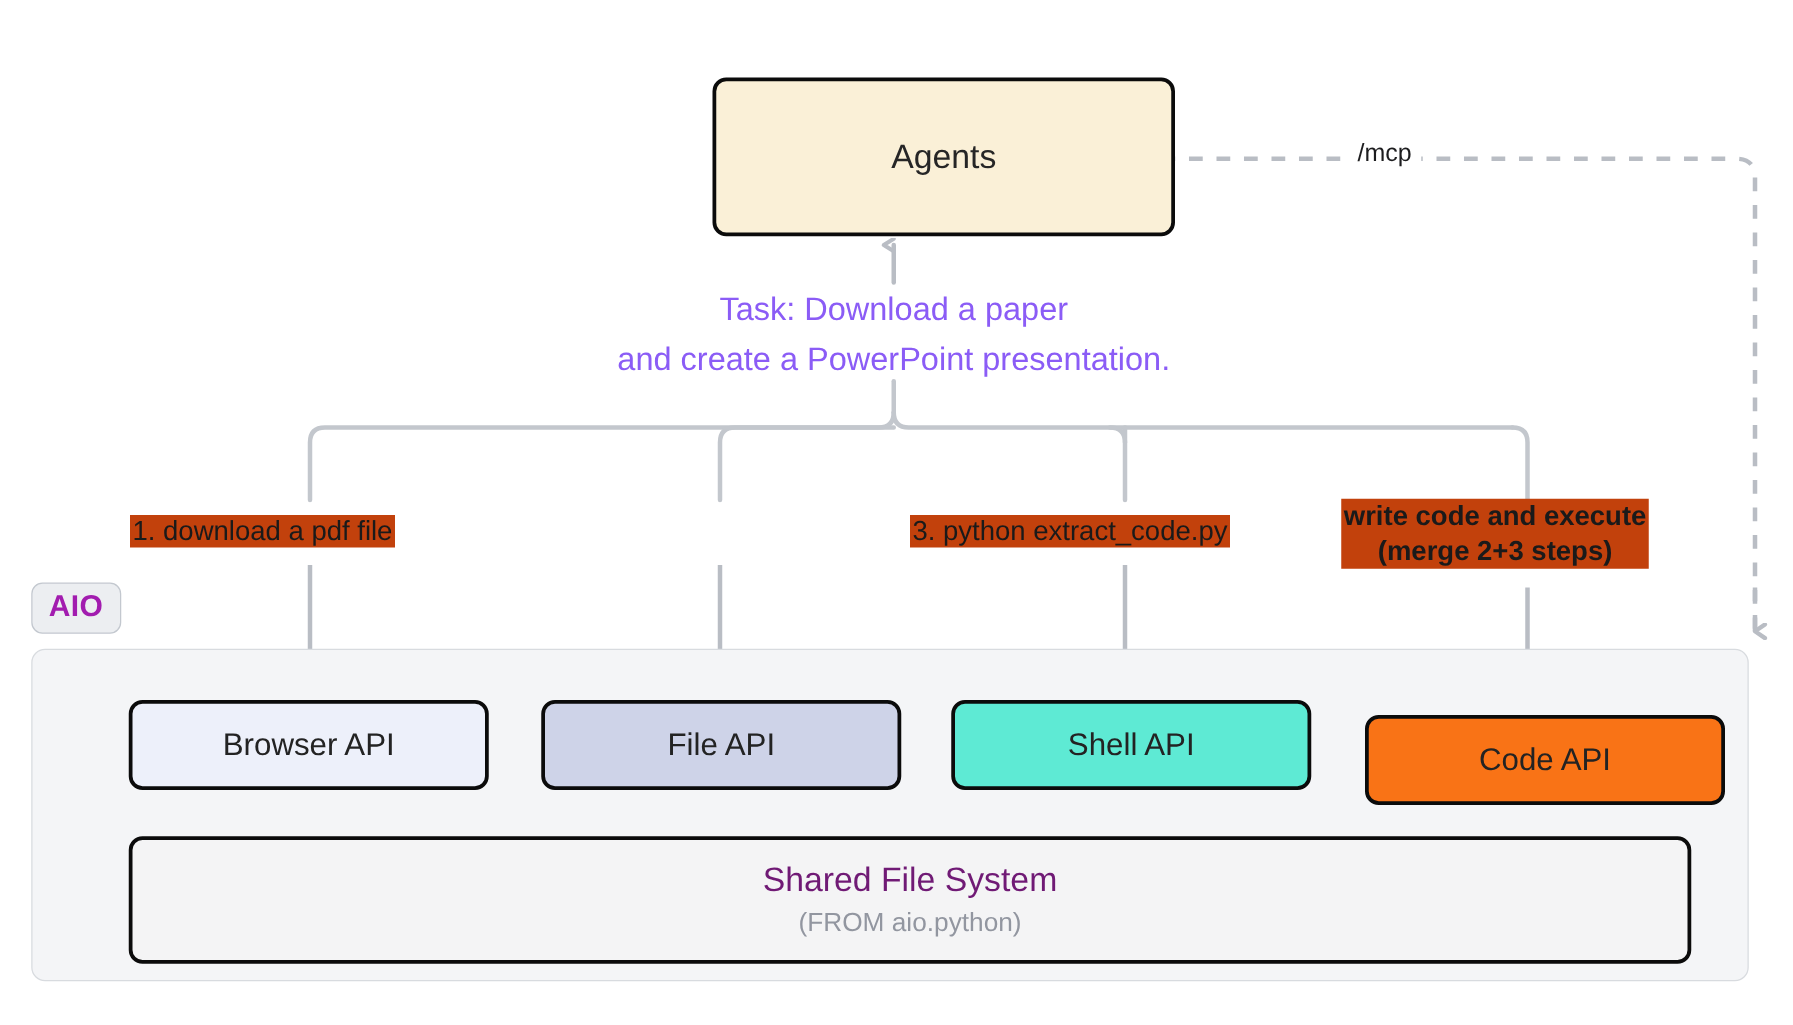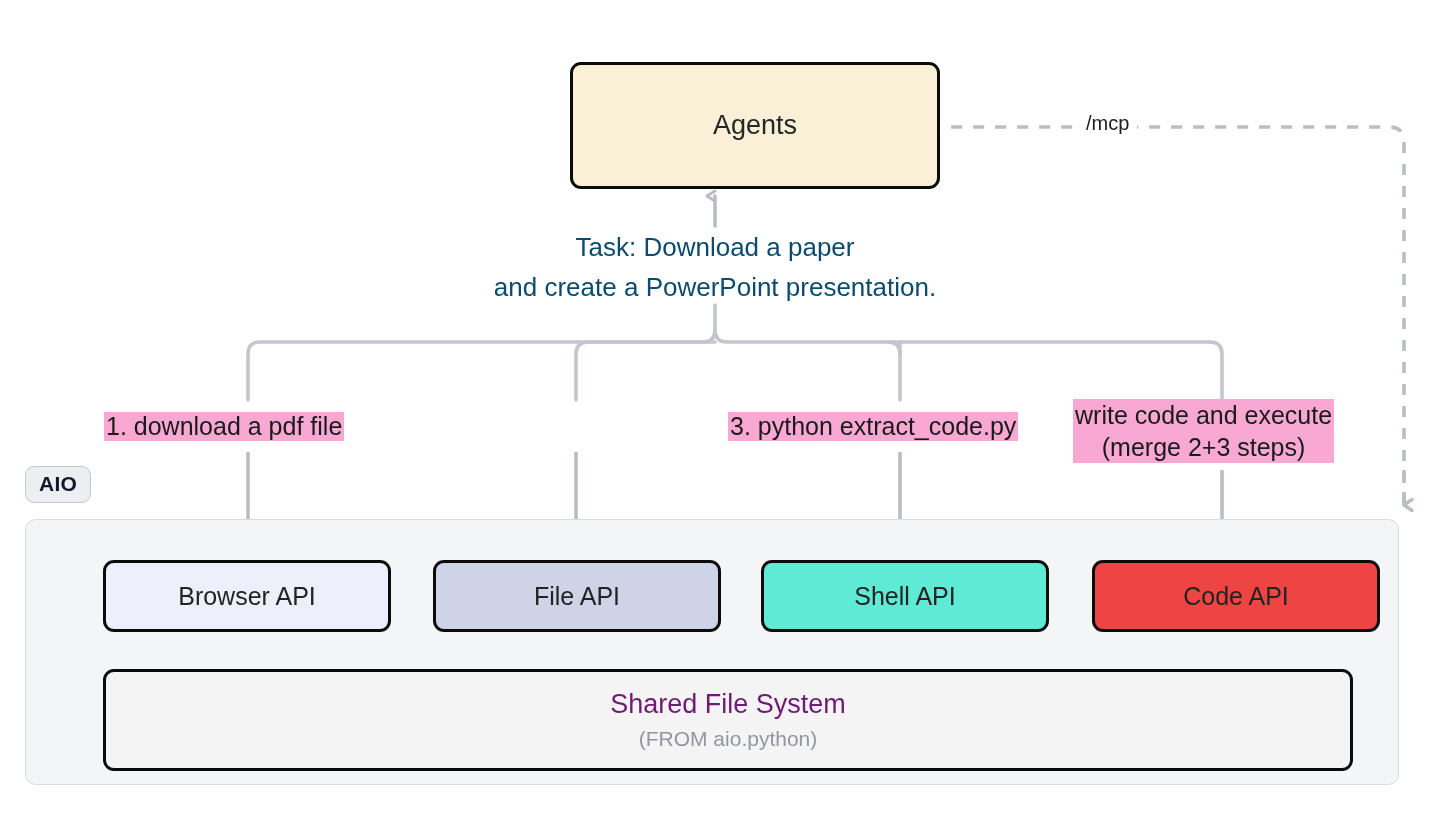--- a/index.html
+++ b/index.html
@@ -50,67 +50,68 @@
 
   
   .task-caption {
     position: absolute;
     left: 430px;
     top: 228px;
     width: 570px;
     text-align: center;
     font-size: 26px;
     line-height: 1.52;
-    color: #0c4a6e;
+    color: #8b5cf6;
     white-space: pre-line;
   }
 
   
   .mcp-label {
     position: absolute;
     left: 1078px;
     top: 112px;
     font-size: 20px;
     color: #1d1d1f;
     background: #ffffff;
     padding: 0 8px;
   }
 
   
   .step-label {
     position: absolute;
-    font-size: 25px;
+    font-size: 22px;
     color: #1a1a1a;
     white-space: nowrap;
-    background: #f9a8d4;
+    background: #c2410c;
     padding: 0 2px;
   }
   .step-1 { left: 104px;  top: 412px; }
   .step-2 { left: 440px;  top: 412px; }
   .step-3 { left: 728px;  top: 412px; }
   .step-4 {
     left: 1073px;
     top: 399px;
     text-align: center;
     line-height: 1.28;
     white-space: pre-line;
+    font-weight: bold;
   }
 
   
   .aio-badge {
     position: absolute;
     left: 25px;
     top: 466px;
     padding: 5px 13px 6px 13px;
     background: #eceef1;
     border: 1.6px solid #c3c8cf;
     border-radius: 9px;
-    font-size: 21px;
+    font-size: 24px;
     font-weight: bold;
-    color: #0f172a;
+    color: #a21caf;
     letter-spacing: 0.3px;
     z-index: 4;
   }
 
   
   .aio-container {
     position: absolute;
     left: 25px;
     top: 519px;
     width: 1374px;
@@ -247,21 +248,21 @@
 
   <div class="api-box api-0" style="background: rgb(237, 240, 250);">
     <span>Browser API</span>
   </div>
   <div class="api-box api-1" style="background: rgb(206, 211, 232);">
     <span>File API</span>
   </div>
   <div class="api-box api-2" style="background: #5eead4;">
     <span>Shell API</span>
   </div>
-  <div class="api-box api-3" style="background: #ef4444;">
+  <div class="api-box api-3" style="background: #f97316; margin-top: 12px;">
     <span>Code API</span>
   </div>
 
   <div class="sfs-box" style="background: rgb(244, 244, 245);">
     <div class="sfs-title">Shared File System</div>
     <div class="sfs-sub">(FROM aio.python)</div>
   </div>
 
 </div>
 

